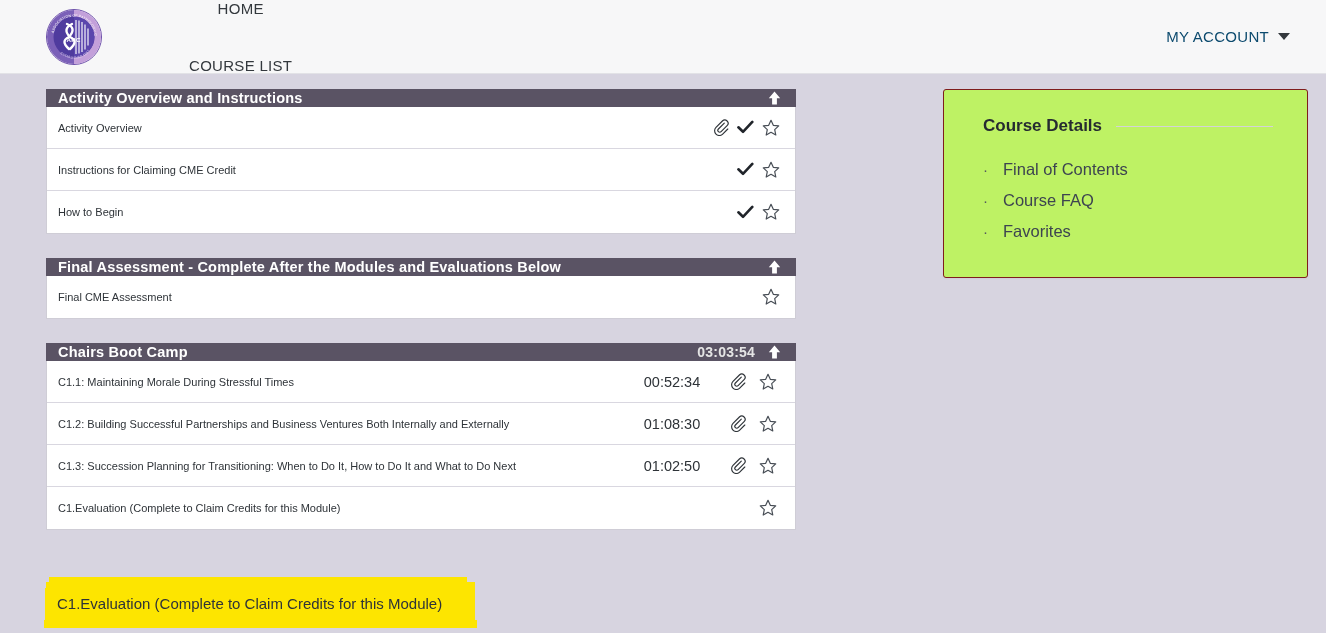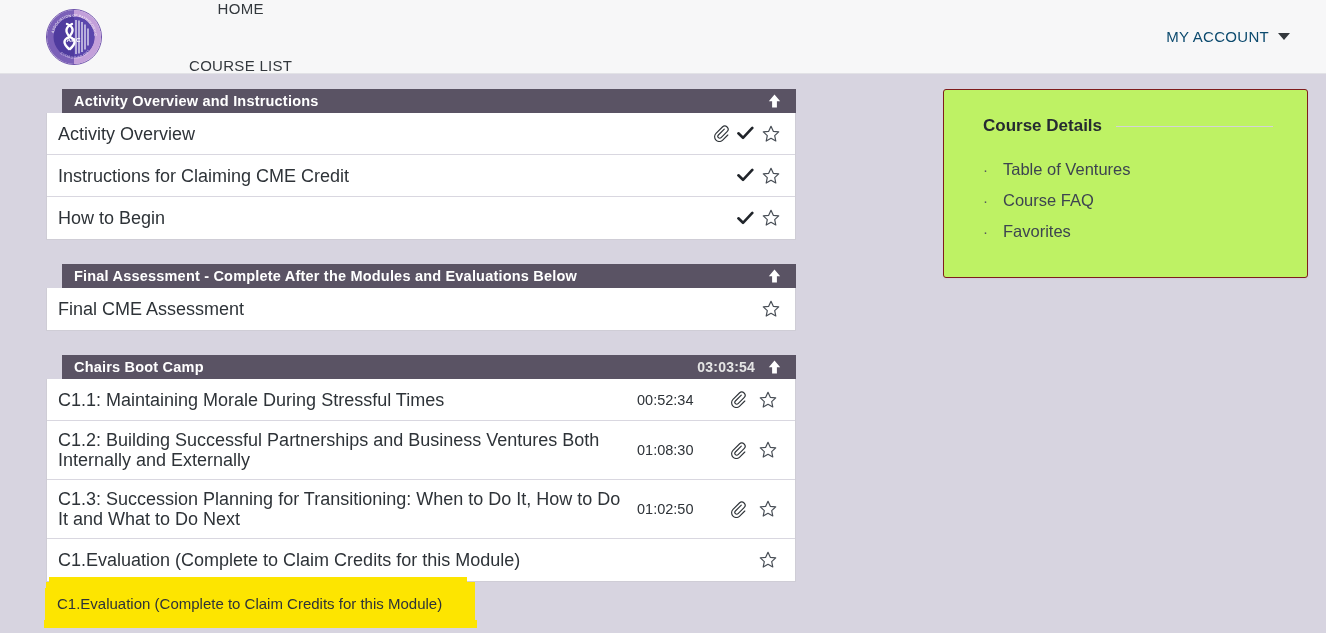--- a/index.html
+++ b/index.html
@@ -83,29 +83,28 @@
     margin-left: 46px;
     flex: 0 0 auto;
   }
 
   
   .section { margin-bottom: 24px; }
 
   .sect-head {
     background: #5a5364;
     color: #ffffff;
-    height: 24px;
+    height: 18px;
     display: flex;
     align-items: center;
     padding: 0 14px 0 12px;
     font-size: 14.5px;
     font-weight: bold;
     letter-spacing: .2px;
     cursor: pointer;
-    margin-left: 16px;
   }
   .sect-title { flex: 1 1 auto; }
   .sect-time {
     font-size: 14px;
     font-weight: bold;
     margin-right: 12px;
     color: #e5e5e5;
     letter-spacing: .2px;
   }
   .collapse-arrow { display: flex; align-items: center; }
@@ -120,31 +119,31 @@
     align-items: center;
     min-height: 42px;
     border-bottom: 1px solid #d9d7e0;
     background: #ffffff;
     position: relative;
   }
   .row:last-child { border-bottom: none; }
 
   .row-title {
     flex: 1 1 auto;
-    font-size: 18px;
+    font-size: 11px;
     line-height: 20px;
     color: #2e3338;
     padding: 9px 8px 9px 11px;
     cursor: pointer;
   }
   .row-time {
     flex: 0 0 auto;
     font-size: 14.5px;
     color: #2e3338;
-    text-align: left;
+    text-align: center;
     width: 72px;
     padding-right: 2px;
   }
   .row-icons {
     flex: 0 0 auto;
     display: flex;
     align-items: center;
     justify-content: flex-end;
     width: 86px;
     padding-right: 12px;
@@ -465,21 +464,21 @@
 
   <div class="sidebar">
     <div class="card">
       <div class="card-head">
         <span class="card-title">Course Details</span>
         <span class="card-rule"></span>
       </div>
       <ul class="card-list">
         <li>
           <span class="bullet">·</span>
-          <a class="card-link">Table of Ventures</a>
+          <a class="card-link">Final of Contents</a>
         </li>
         <li>
           <span class="bullet">·</span>
           <a class="card-link">Course FAQ</a>
         </li>
         <li>
           <span class="bullet">·</span>
           <a class="card-link">Favorites</a>
         </li>
       </ul>

